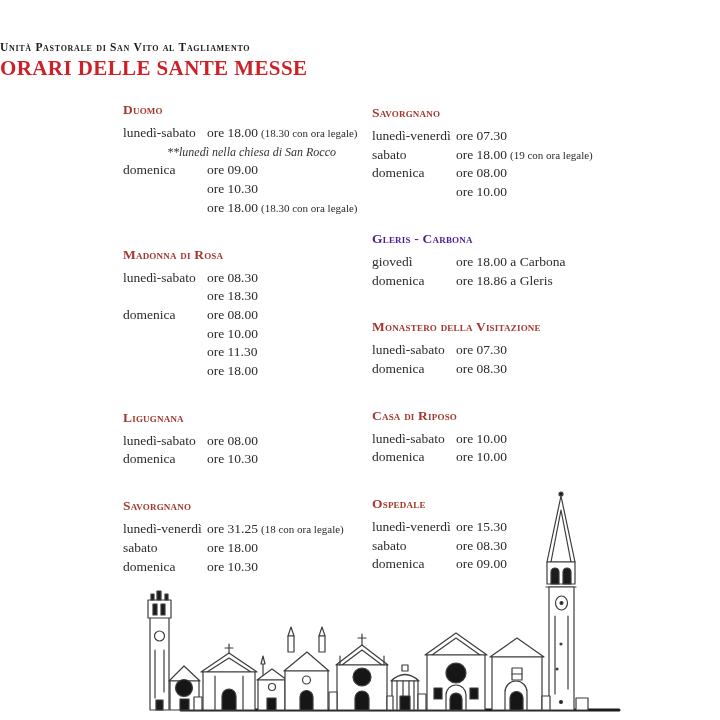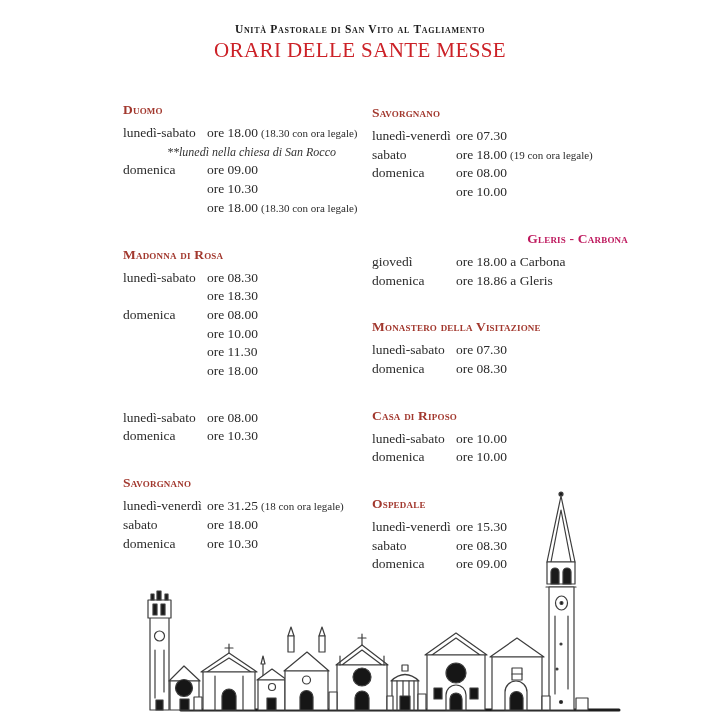--- a/index.html
+++ b/index.html
@@ -6,28 +6,28 @@
   body {
     width: 720px; height: 720px;
     background: #ffffff;
     font-family: "Liberation Serif", serif;
     color: #2b2b2b;
     position: relative;
     overflow: hidden;
   }
   .page { position: absolute; inset: 0; }
 
-  .header { position: absolute; top: 23px; left: 0; right: 0; text-align: center; }
+  .header { position: absolute; top: 41px; left: 0; right: 0; }
   .subtitle {
     font-size: 11.5px; font-weight: bold;
     font-variant: small-caps; letter-spacing: 0.7px;
     color: #1c1c1c;
   }
   .title {
-    font-size: 21px; font-weight: normal;
+    font-size: 21px; font-weight: bold;
     letter-spacing: 0.4px; margin-top: 3px;
   }
 
   .col { position: absolute; width: 256px; }
   .col-left  { left: 123px; top: 101px; }
   .col-right { left: 372px; top: 104px; }
 
   .section { margin-bottom: 28px; }
   .section-title {
     font-variant: small-caps; font-weight: bold;
@@ -69,40 +69,41 @@
       <div class="section">
         <div class="section-title" style="color: rgb(162, 56, 46);">Madonna di Rosa</div>
         <div class="row"><span class="day">lunedì-sabato</span><span class="time">ore 08.30</span></div>
         <div class="row"><span class="day"></span><span class="time">ore 18.30</span></div>
         <div class="row"><span class="day">domenica</span><span class="time">ore 08.00</span></div>
         <div class="row"><span class="day"></span><span class="time">ore 10.00</span></div>
         <div class="row"><span class="day"></span><span class="time">ore 11.30</span></div>
         <div class="row"><span class="day"></span><span class="time">ore 18.00</span></div>
       </div>
       <div class="section">
+        <div class="section-title" style="color: rgb(162, 56, 46);">Ligugnana</div>
         <div class="row"><span class="day">lunedì-sabato</span><span class="time">ore 08.00</span></div>
         <div class="row"><span class="day">domenica</span><span class="time">ore 10.30</span></div>
       </div>
       <div class="section">
         <div class="section-title" style="color: rgb(162, 56, 46);">Savorgnano</div>
         <div class="row"><span class="day">lunedì-venerdì</span><span class="time">ore 31.25</span><span class="note">(18 con ora legale)</span></div>
         <div class="row"><span class="day">sabato</span><span class="time">ore 18.00</span></div>
         <div class="row"><span class="day">domenica</span><span class="time">ore 10.30</span></div>
       </div>
     </div>
   <div class="col col-right">
       <div class="section">
         <div class="section-title" style="color: rgb(162, 56, 46);">Savorgnano</div>
         <div class="row"><span class="day">lunedì-venerdì</span><span class="time">ore 07.30</span></div>
         <div class="row"><span class="day">sabato</span><span class="time">ore 18.00</span><span class="note">(19 con ora legale)</span></div>
         <div class="row"><span class="day">domenica</span><span class="time">ore 08.00</span></div>
         <div class="row"><span class="day"></span><span class="time">ore 10.00</span></div>
       </div>
       <div class="section">
-        <div class="section-title" style="color: #be185d; text-align: right;">Gleris - Carbona</div>
+        <div class="section-title" style="color: #4c1d95;">Gleris - Carbona</div>
         <div class="row"><span class="day">giovedì</span><span class="time">ore 18.00 a Carbona</span></div>
         <div class="row"><span class="day">domenica</span><span class="time">ore 18.86 a Gleris</span></div>
       </div>
       <div class="section">
         <div class="section-title" style="color: rgb(162, 56, 46);">Monastero della Visitazione</div>
         <div class="row"><span class="day">lunedì-sabato</span><span class="time">ore 07.30</span></div>
         <div class="row"><span class="day">domenica</span><span class="time">ore 08.30</span></div>
       </div>
       <div class="section">
         <div class="section-title" style="color: rgb(162, 56, 46);">Casa di Riposo</div>

